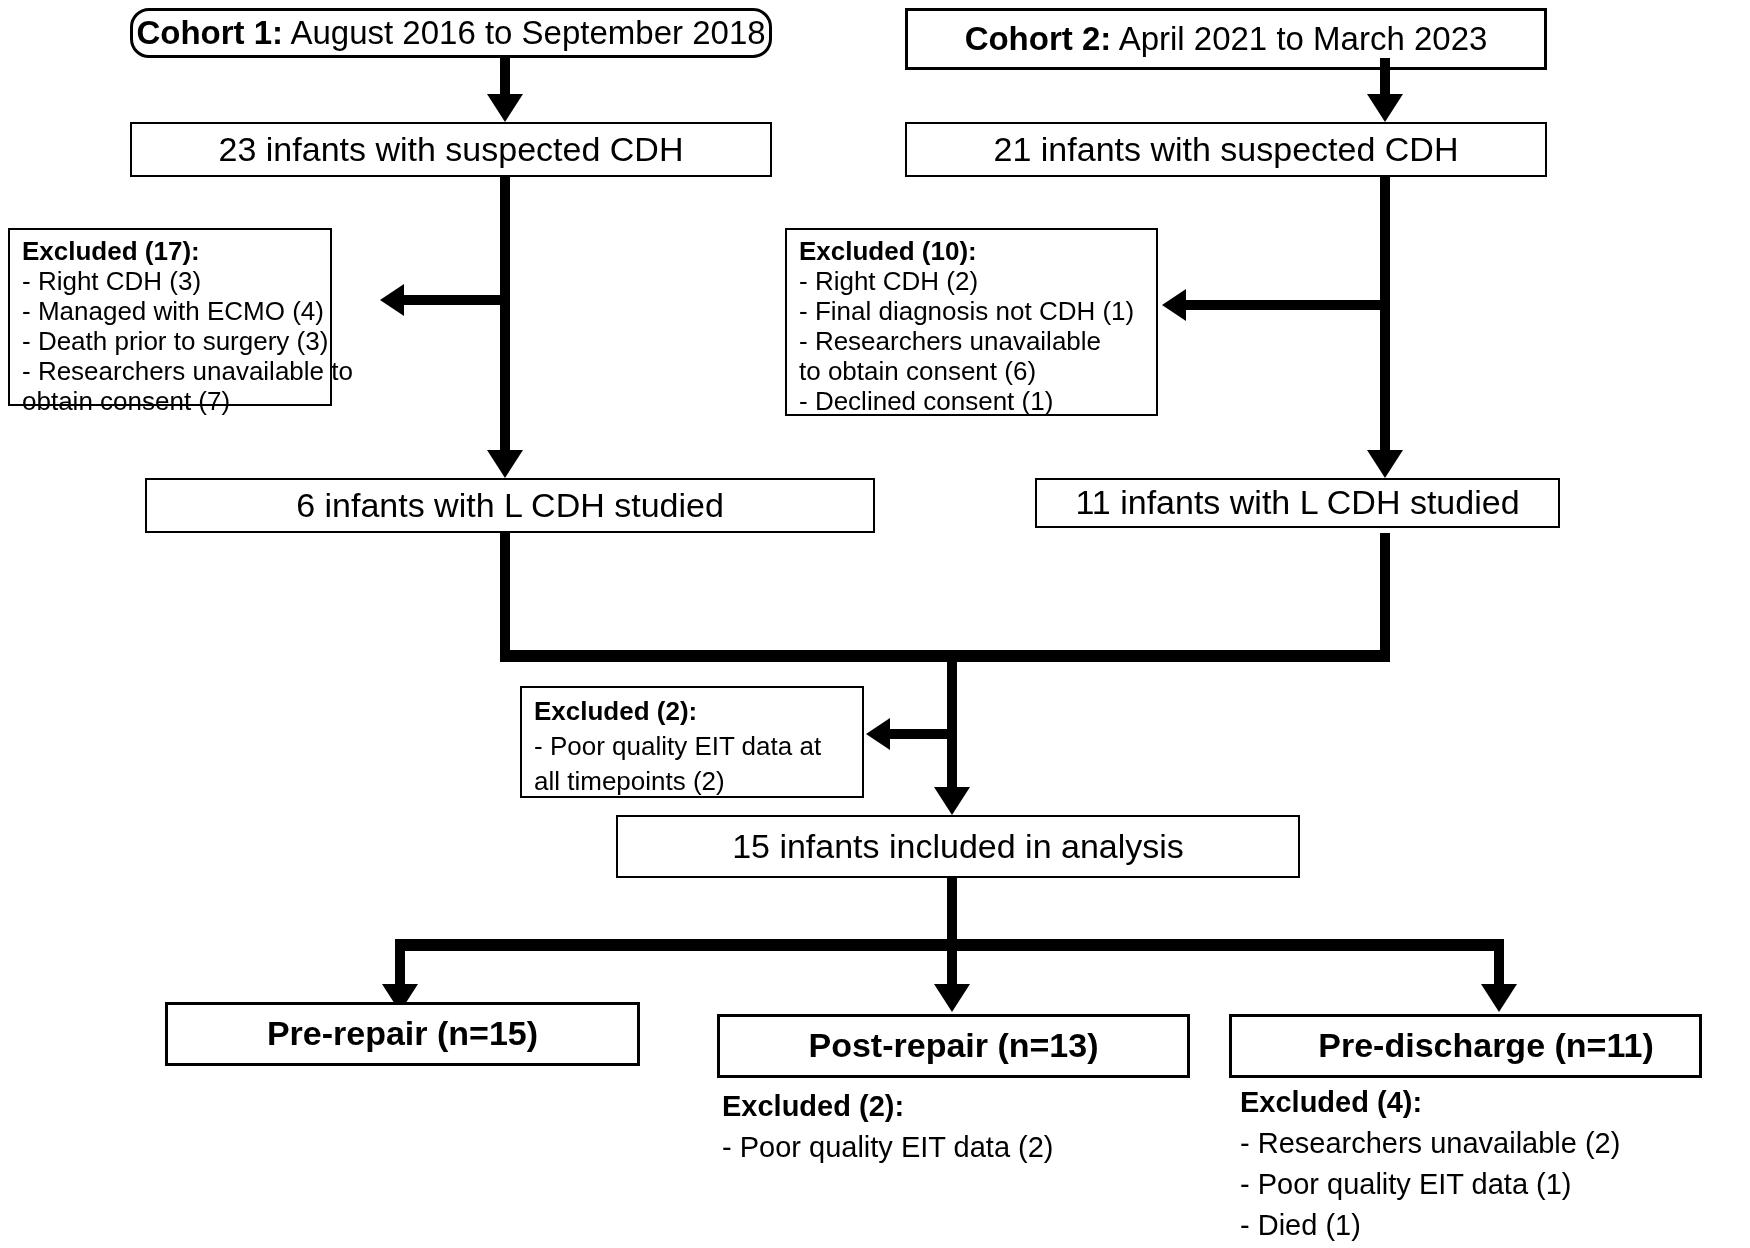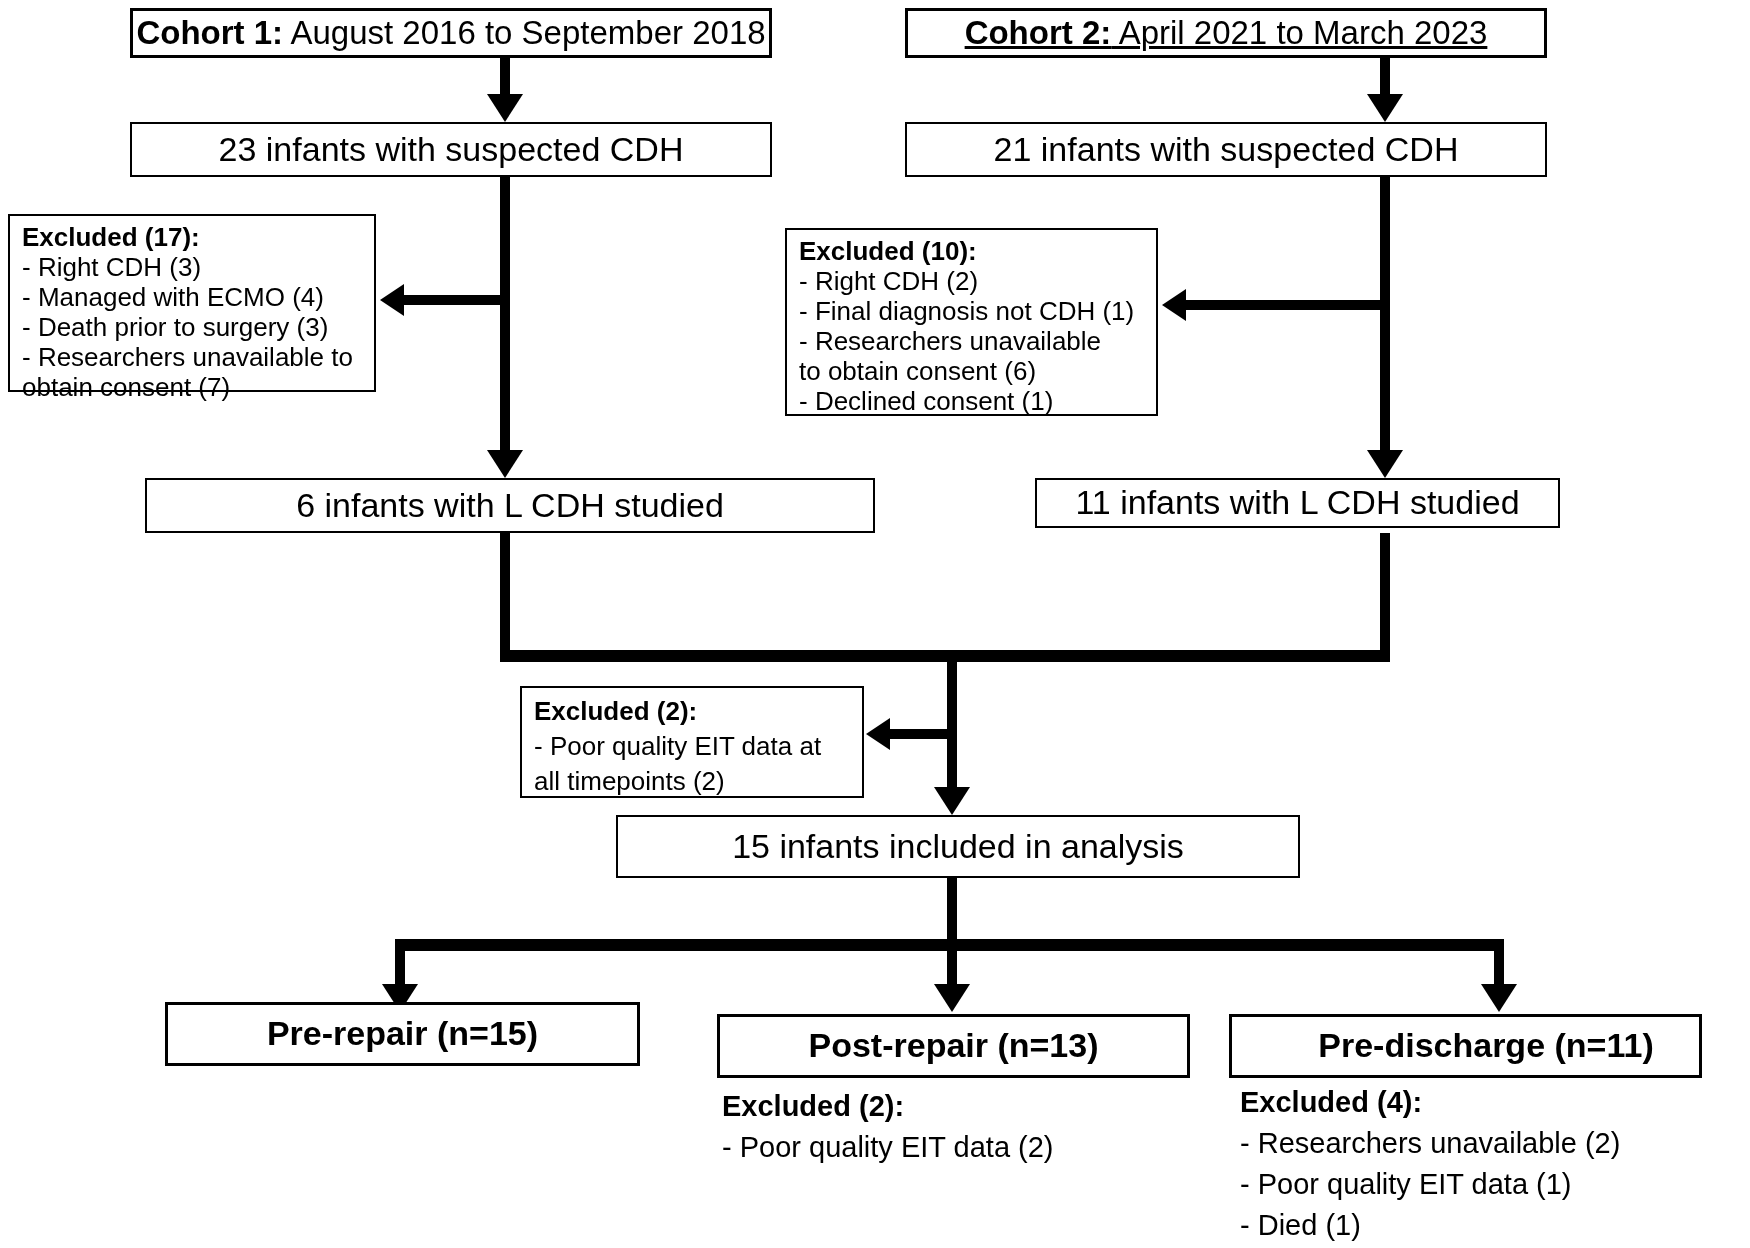--- a/index.html
+++ b/index.html
@@ -31,25 +31,25 @@
   .xfree .xtitle{font-weight:bold;}
   
   .vl,.hl{position:absolute;background:var(--line,#000);}
   .ah-down{position:absolute;width:0;height:0;
     border-left:18px solid transparent;border-right:18px solid transparent;
     border-top:28px solid var(--line,#000);}
   .ah-left{position:absolute;width:0;height:0;
     border-top:16px solid transparent;border-bottom:16px solid transparent;
     border-right:24px solid var(--line,#000);}
   
-  #cohort1{left:130px;top:8px;width:642px;height:50px;}
-  #cohort2{left:905px;top:8px;width:642px;height:50px;text-decoration:underline;}
+  #cohort1{left:130px;top:8px;width:642px;height:50px;border-radius:19px;}
+  #cohort2{left:905px;top:8px;width:642px;height:62px;}
   #suspected1{left:130px;top:122px;width:642px;height:55px;}
   #suspected2{left:905px;top:122px;width:642px;height:55px;}
-  #excluded17{left:8px;top:214px;width:368px;height:178px;}
+  #excluded17{left:8px;top:228px;width:324px;height:178px;}
   #excluded10{left:785px;top:228px;width:373px;height:188px;}
   #studied1{left:145px;top:478px;width:730px;height:55px;}
   #studied2{left:1035px;top:478px;width:525px;height:50px;}
   #excluded2mid{left:520px;top:686px;width:344px;height:112px;}
   #analysis{left:616px;top:815px;width:684px;height:63px;}
   #prerepair{left:165px;top:1002px;width:475px;height:64px;}
   #postrepair{left:717px;top:1014px;width:473px;height:64px;}
   #predischarge{left:1229px;top:1014px;width:473px;height:64px;padding-left:41px;}
   #excluded2post{left:722px;top:1086px;}
   #excluded4{left:1240px;top:1082px;}

